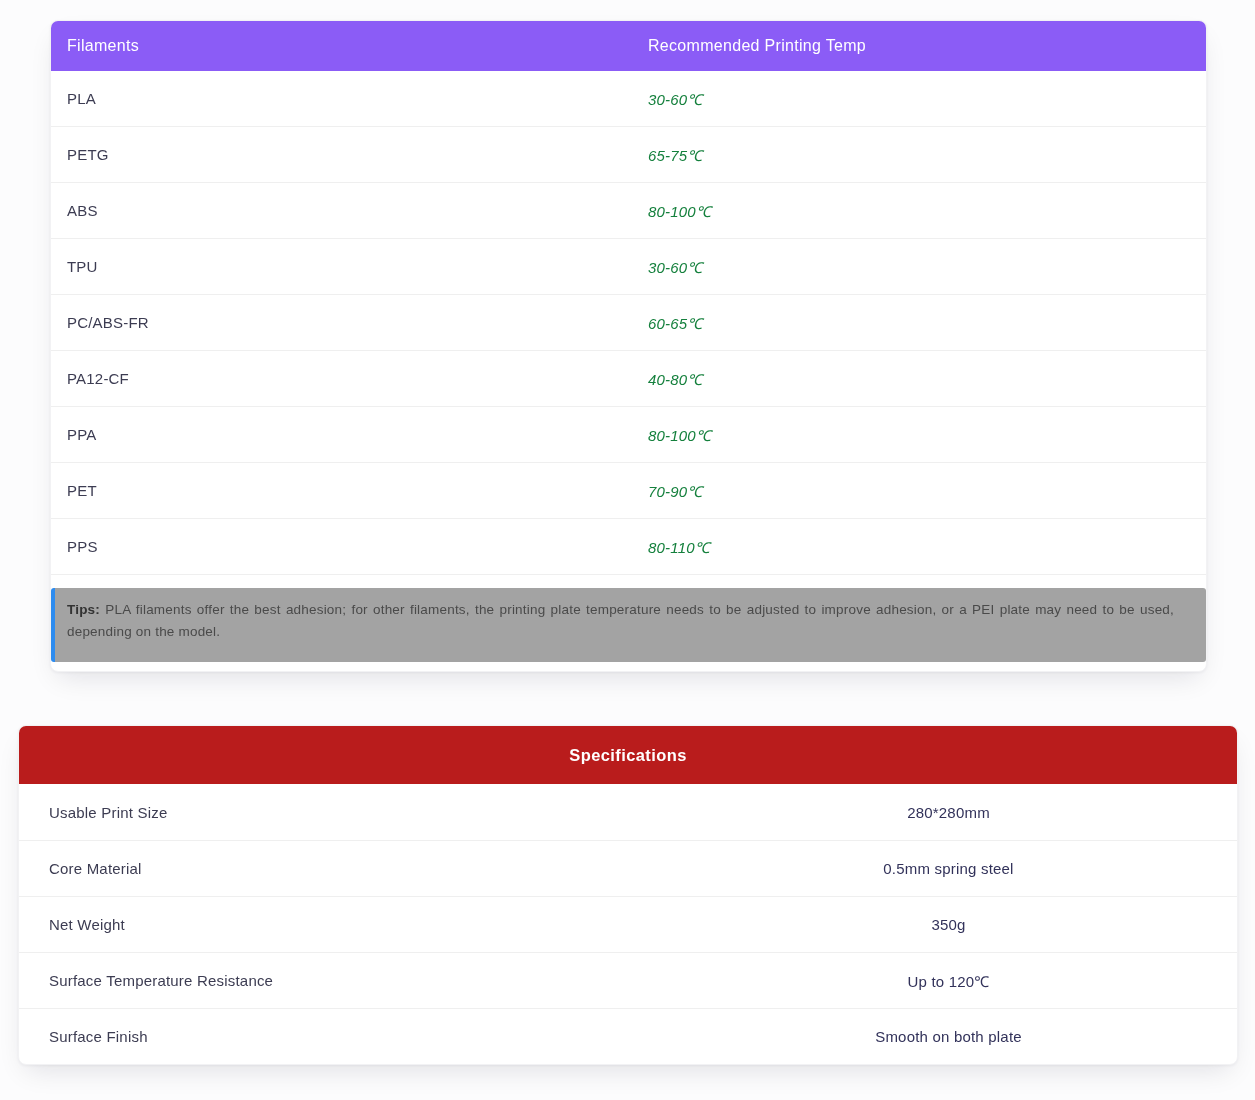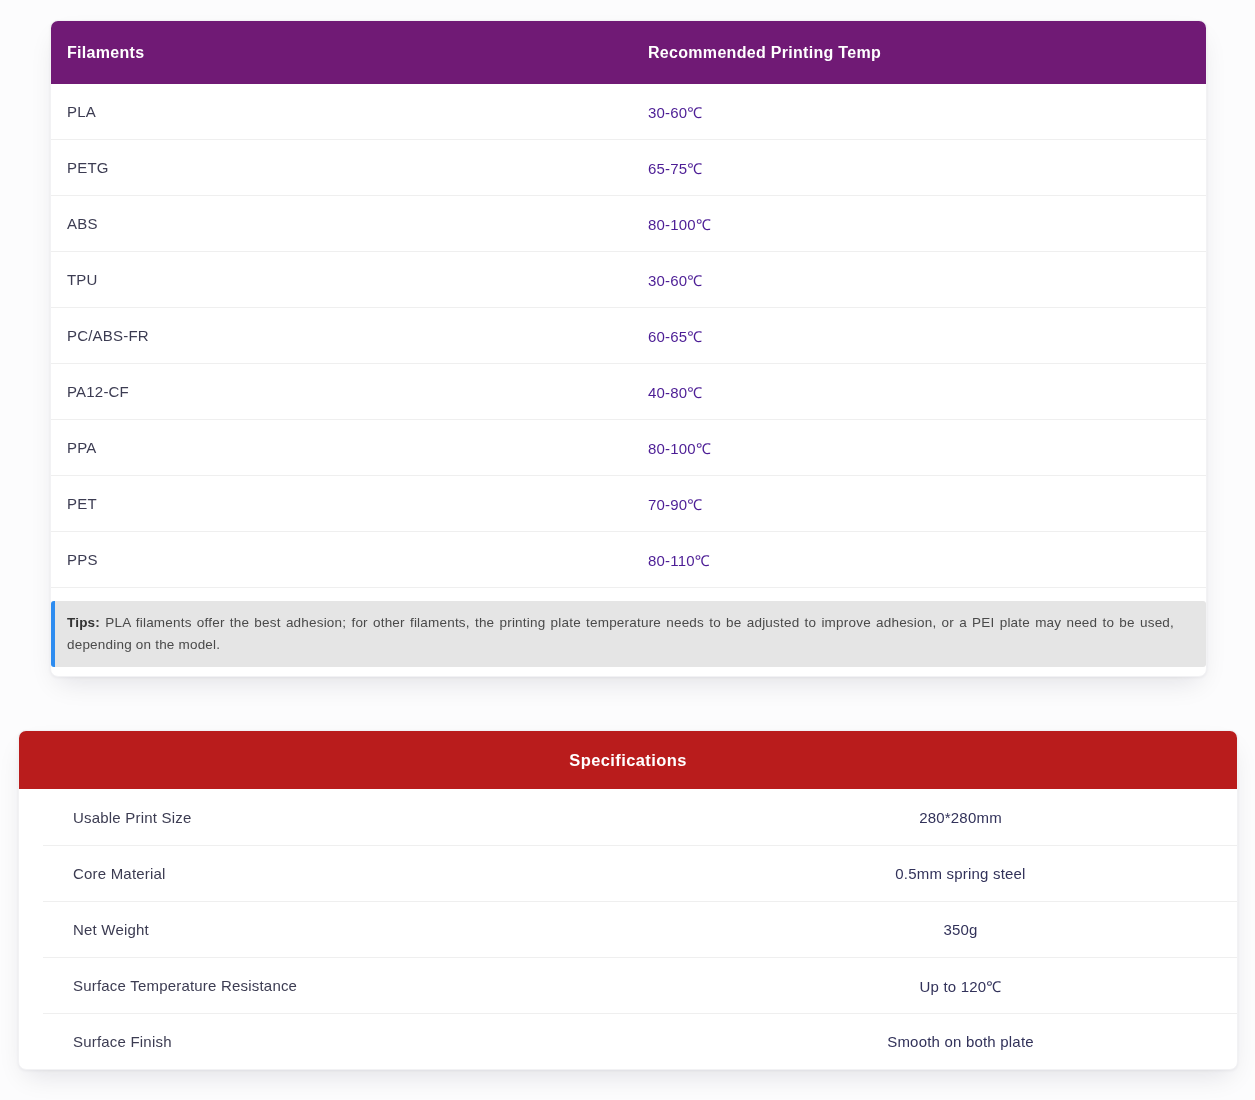--- a/index.html
+++ b/index.html
@@ -13,50 +13,50 @@
     background: #ffffff;
     border-radius: 8px;
     border: 1px solid #f2f2f4;
     box-shadow: 0 1px 3px rgba(20,20,43,.05), 0 12px 26px -8px rgba(20,20,43,.12);
     overflow: hidden;
   }
   .card1 { width: 1157px; margin: 20px 0 0 50px; }
   .card2 { width: 1220px; margin: 53px 0 0 18px; }
 
   .thead {
-    background: #701a75;
+    background: #8b5cf6;
     color: #ffffff;
-    height: 63px;
+    height: 50px;
     display: grid;
     grid-template-columns: 581px 1fr;
     align-items: center;
     padding-left: 16px;
     font-size: 16px;
-    font-weight: 700;
+    font-weight: 400;
     letter-spacing: .3px;
   }
   .f-row {
     display: grid;
     grid-template-columns: 581px 1fr;
     align-items: center;
     padding-left: 16px;
     height: 56px;
     border-bottom: 1px solid #efefef;
     font-size: 15px;
     color: #3C3C52;
     letter-spacing: .2px;
   }
-  .f-row .temp { color: #4c1d95; }
+  .f-row .temp { color: #15803d; font-style: italic; }
 
   .tips {
     margin: 13px 0 9px 0;
-    background: #e5e5e5;
+    background: #a3a3a3;
     border-left: 4px solid #2D8CF0;
     border-radius: 3px;
-    padding: 11px 32px 11px 12px;
+    padding: 11px 32px 19px 12px;
     font-size: 13.5px;
     line-height: 22px;
     color: #4a4a4a;
     text-align: justify;
     letter-spacing: .2px;
   }
   .tips .tips-label { font-weight: bold; color: #333333; }
 
   .thead2 {
     background: #b91c1c;
@@ -71,21 +71,20 @@
   }
   .s-row {
     display: grid;
     grid-template-columns: 611px 1fr;
     align-items: center;
     padding-left: 30px;
     height: 56px;
     font-size: 15px;
     color: #3C3C52;
     letter-spacing: .2px;
-    margin-left: 24px;
   }
   .s-row + .s-row { border-top: 1px solid #efefef; }
   .s-row .value { color: #32325A; text-align: center; }
 </style>
 </head>
 <body>
 
 <div class="card card1">
   <div class="thead">
     <span>Filaments</span>

